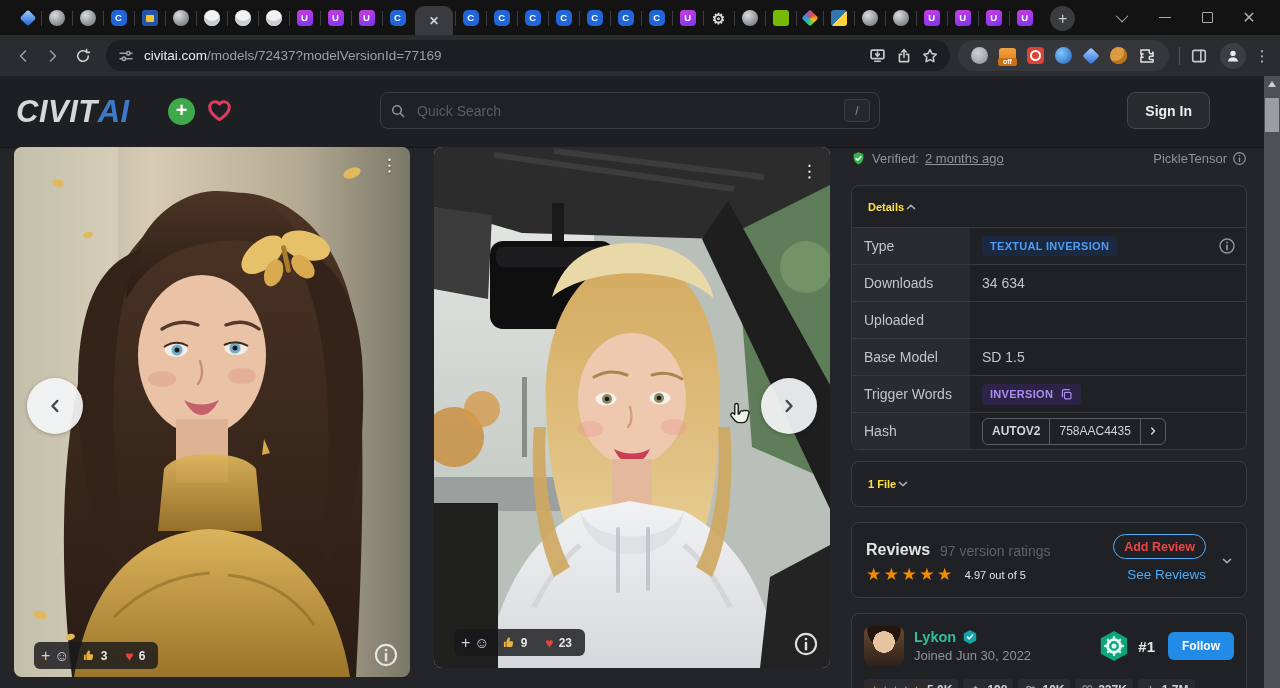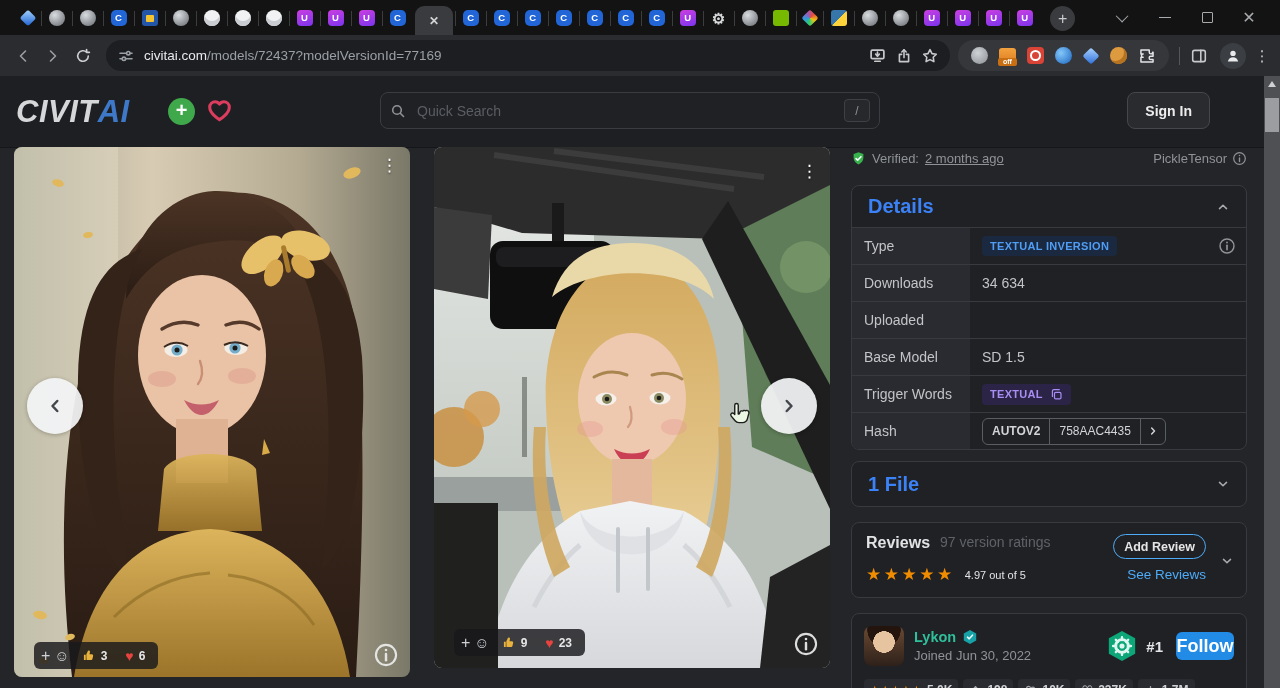--- a/index.html
+++ b/index.html
@@ -100,64 +100,64 @@
   .imginfo{position:absolute;right:11px;bottom:9px;color:#eceded;opacity:.92}
 
   
   .panel{position:absolute;left:851px;top:147px;width:396px}
   .vrow{display:flex;align-items:center;gap:6px;height:19px;margin-top:2px;font-size:13px;color:#8f9297}
   .vrow .vlink{text-decoration:underline}
   .vrow .vright{margin-left:auto;display:flex;align-items:center;gap:5px}
   .dcard{position:absolute;left:0;width:396px;background:#202125;border:1px solid #383a3f;border-radius:8px;
     overflow:hidden;box-sizing:border-box}
   #details{top:38px}
-  .dhead{height:41px;display:flex;align-items:center;justify-content:space-between;padding:0 16px;
-    font-weight:600;font-size:20px;color:#3b82f6}
+  .dhead{height:41px;display:flex;align-items:center;padding:0 16px;
+    font-weight:600;font-size:11px;color:#fde047}
   .dhead .ico{color:#a6a9ad}
   .drow{display:flex;border-top:1px solid #383a3f;align-items:stretch}
   .dlabel{width:118px;background:#2a2b30;padding:0 12px;font-size:14px;color:#c3c4c7;display:flex;
     align-items:center;flex:none;min-height:36px;box-sizing:border-box}
   .dval{flex:1;padding:0 12px;display:flex;align-items:center;font-size:14px;color:#c3c4c7;position:relative;min-height:36px}
   .badge{font-weight:700;font-size:11px;letter-spacing:.3px;padding:4px 8px;border-radius:4px;
     display:inline-flex;align-items:flex-start;gap:7px}
   .badge.blue{background:#1a2940;color:#509df5}
   .badge.violet{background:#2b2446;color:#a88df2}
   .rowinfo{position:absolute;right:10px;top:50%;transform:translateY(-50%);color:#8f9297}
   .hashp{display:flex;align-items:center;border:1px solid #5a5d63;border-radius:6px;height:25px;overflow:hidden;
     font-size:12px;color:#d3d4d7}
   .hseg{padding:0 9px;display:flex;align-items:center;height:100%}
   .hseg.b{font-weight:700}
   .hsep{width:1px;background:#5a5d63;align-self:stretch}
   .hchev{width:24px;display:flex;align-items:center;justify-content:center;color:#cfd1d4;height:100%}
   #filecard{top:314px}
   #filecard .dhead{height:44px}
   #reviews{top:375px;height:76px;padding:11px 14px}
-  .rv-top{display:flex;align-items:flex-start;gap:10px}
+  .rv-top{display:flex;align-items:flex-end;gap:10px}
   .rv-title{font-weight:600;font-size:16px;color:#e2e3e5}
   .rv-sub{font-size:14px;color:#5f6268}
   .rv-add{margin-left:auto;margin-right:26px;height:25px;padding:0 10px;border:1px solid #4dabf7;border-radius:13px;
-    color:#e5e5e5;font-weight:600;font-size:12.5px;display:flex;align-items:center;box-sizing:border-box}
+    color:#ef4444;font-weight:600;font-size:12.5px;display:flex;align-items:center;box-sizing:border-box}
   .rv-chev{position:absolute;right:12px;top:31px;color:#a6a9ad}
   .rv-bottom{display:flex;align-items:center;margin-top:7px;gap:10px}
   .rv-stars{color:#f08c00;font-size:17px;letter-spacing:2.5px;line-height:1}
   .rv-score{font-size:11px;color:#e2e3e5}
   .rv-see{margin-left:auto;margin-right:26px;color:#4dabf7;font-size:13.5px}
   #creator{top:466px;height:240px;padding:12px}
   .cr-top{display:flex;align-items:center}
   .cr-avatar{width:40px;height:40px;border-radius:8px;flex:none;
     background:radial-gradient(circle at 50% 40%,#e6c49f 0 34%,rgba(0,0,0,0) 35%),
     radial-gradient(circle at 50% 10%,#23140d 0 40%,rgba(0,0,0,0) 41%),
     linear-gradient(180deg,#6b4a33,#2e211a)}
   .cr-id{margin-left:10px;min-width:0}
   .cr-nameline{display:flex;align-items:center;gap:6px}
   .cr-name{color:#2fbf9b;font-weight:600;font-size:14.5px}
   .cr-joined{color:#8f9297;font-size:13px;margin-top:3px}
   .cr-right{margin-left:auto;display:flex;align-items:center;gap:7px}
   .cr-rank{font-weight:700;font-size:15px;color:#e4e5e7}
-  .followbtn{width:58px;height:28px;background:#228be6;color:#fff;font-weight:700;font-size:18px;border-radius:6px;
+  .followbtn{width:66px;height:28px;background:#228be6;color:#fff;font-weight:700;font-size:12px;border-radius:6px;
     display:flex;align-items:center;justify-content:center;margin-left:6px}
   .cr-stats{display:flex;gap:5px;margin-top:13px}
   .stat{height:22px;background:#2a2b30;border-radius:4px;display:flex;align-items:center;gap:5px;padding:0 6px;
     font-weight:700;font-size:12px;color:#d0d2d5}
   .stat .sico{color:#a3a6aa}
   .ministars{color:#f08c00;font-size:10.5px;letter-spacing:1px;line-height:1}
   .stat .oheart{font-size:13px;line-height:1;color:#a3a6aa}
 
   
   .pg-scroll{position:absolute;right:0;top:76px;bottom:0;width:16px;background:#4e5053}
@@ -655,21 +655,21 @@
         <div class="drow">
           <div class="dlabel">Base Model</div>
           <div class="dval">
             <span>SD 1.5</span>
           </div>
         </div>
         <div class="drow">
           <div class="dlabel">Trigger Words</div>
           <div class="dval">
             <span class="badge violet">
-              <span>TEXTUAL</span>
+              <span>INVERSION</span>
               <span class="ico w13">
                 <svg viewBox="0 0 16 16">
                   <rect x="5.5" y="5.5" width="8" height="8" rx="1.5" fill="none" stroke="currentColor" stroke-width="1.5" stroke-linecap="round" stroke-linejoin="round"></rect>
                   <path d="M3 10.4V3.8C3 2.8 3.8 2 4.8 2h6.6" fill="none" stroke="currentColor" stroke-width="1.5" stroke-linecap="round" stroke-linejoin="round"></path>
                 </svg>
               </span>
             </span>
           </div>
         </div>
         <div class="drow">

